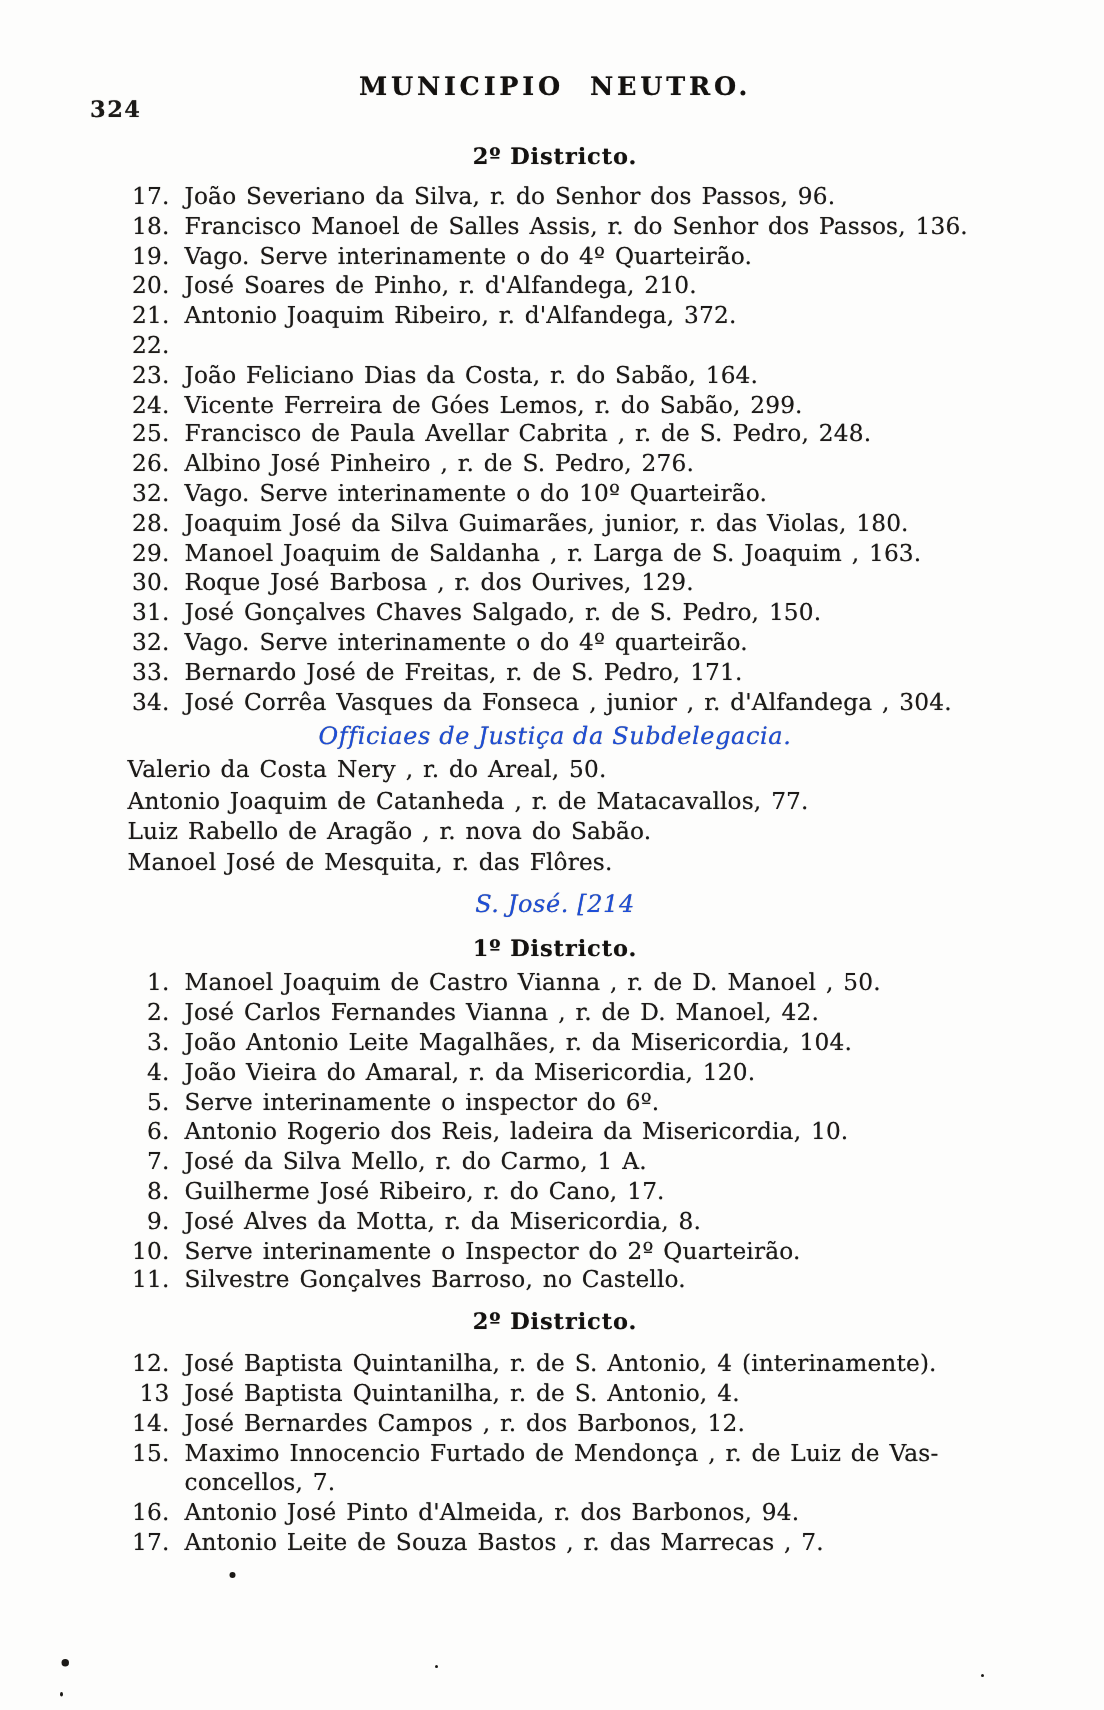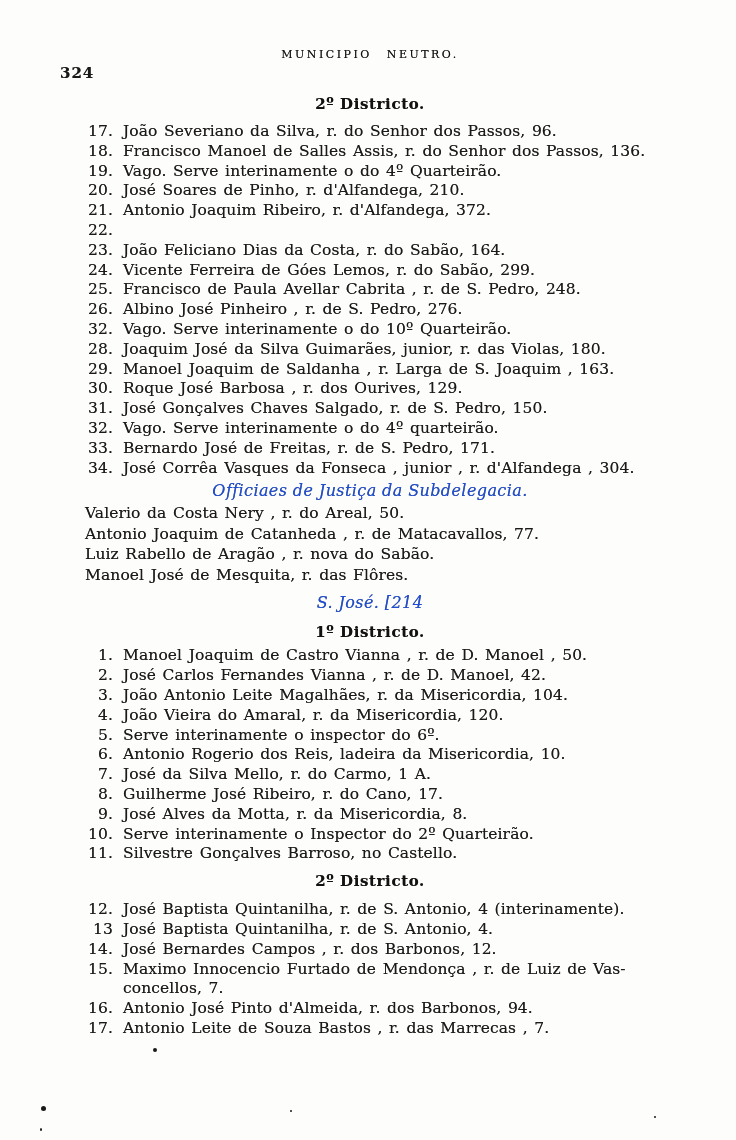--- a/index.html
+++ b/index.html
@@ -13,21 +13,21 @@
   }
   .content{
     position:absolute;top:48px;left:60px;width:648px;
     text-shadow:0 0 .5px rgba(20,16,12,.6);
   }
   
   .pagehead{position:relative;height:20px;}
   .pagenum{position:absolute;left:0;top:16px;font-size:15px;font-weight:bold;letter-spacing:1px;}
   .runtitle{
     display:block;text-align:center;transform:translateX(-14px);
-    font-size:11px;font-weight:normal;letter-spacing:2.5px;word-spacing:9px;color:#141210;
+    font-size:17px;font-weight:bold;letter-spacing:2.5px;word-spacing:9px;color:#141210;
   }
   
   .heading{
     text-align:center;transform:translateX(-14px);
     font-size:15px;font-weight:bold;letter-spacing:.6px;color:#141210;
   }
   .heading-italic{
     text-align:center;transform:translateX(-14px);
     font-size:16px;font-style:italic;letter-spacing:.4px;color:#1d4ed8;
   }

